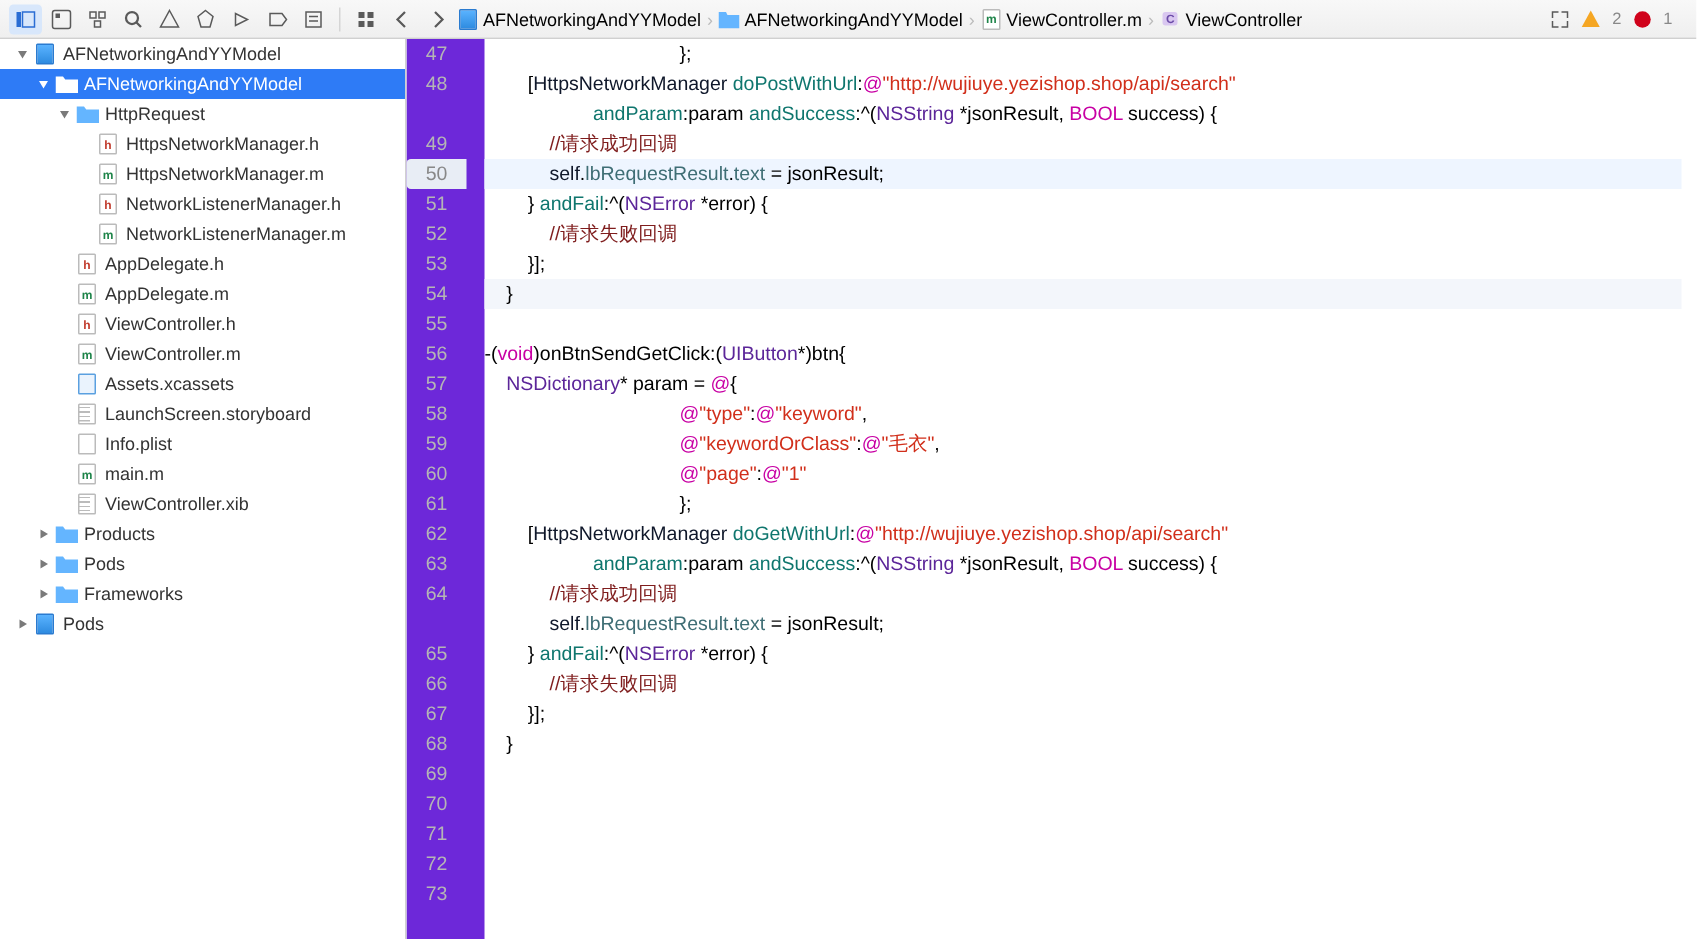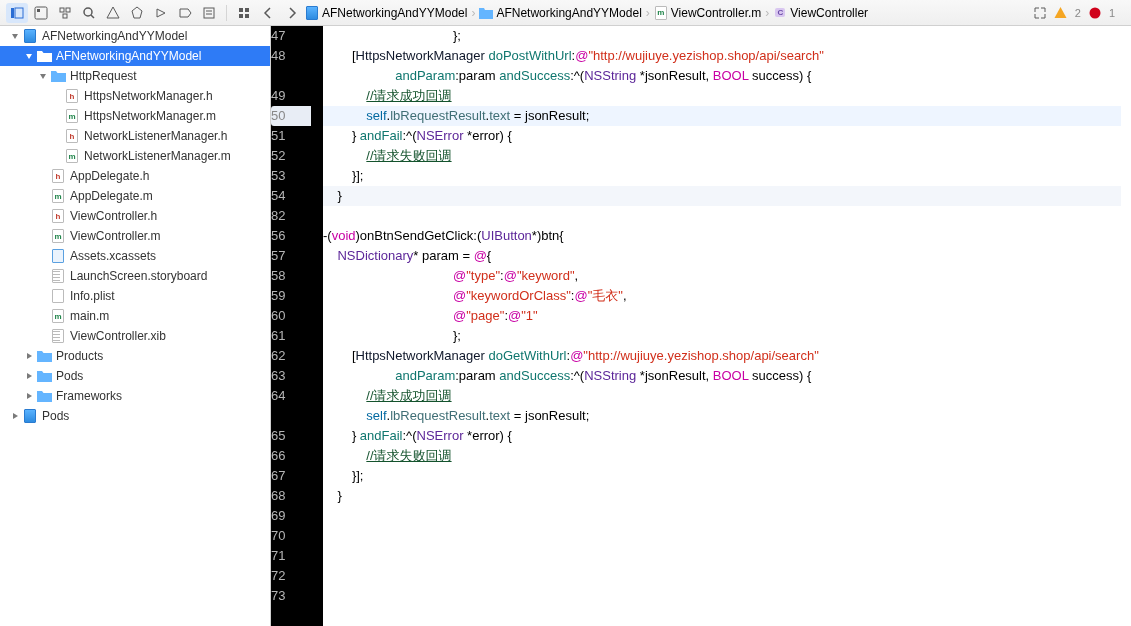--- a/index.html
+++ b/index.html
@@ -35,34 +35,34 @@
     .pad { display:inline-block; }
     
     .editor-area { flex:1; display:flex; flex-direction:column; overflow:hidden; }
     .crumb-sep { color:#bbb; margin:0 2px; }
     .crumb-item { display:flex; align-items:center; gap:3px; }
     .crumb-icon { width:14px; height:14px; display:inline-flex; align-items:center; justify-content:center; }
     .crumb-c { font-size:8px; font-weight:bold; padding:0 2px; border-radius:2px; }
     .crumb-c.purple{background:#d9c7f0;color:#6b4ba8;}
     
     .code-area { flex:1; display:flex; overflow:auto; font-family: Menlo, Monaco, "Courier New", monospace; font-size:13px; line-height:20px; }
-    .gutter { width:52px; text-align:left; color:#b5b5b5; padding-right:12px; user-select:none; background:#000000; }
+    .gutter { width:52px; text-align:center; color:#b5b5b5; padding-right:12px; user-select:none; background:#6d28d9; }
     .gutter .ln { height:20px; }
     .gutter .ln.hl { background:#e8edf5; color:#888; border-radius:3px 0 0 3px; }
     .code-lines { flex:1; padding-right:10px; }
     .cl { height:20px; white-space:pre; }
     .cl.hl { background:#eef5ff; }
     .cl.cursor-line { background:#f3f6fb; }
     
     .c-kw { color:#c800a4; }
     .c-type { color:#5c2699; }
     .c-cls { color:#0f172a; }
     .c-str { color:#d12f1b; }
-    .c-cmt { color:#14532d;text-decoration:underline; }
-    .c-self { color:#0369a1; }
+    .c-cmt { color:#7f1d1d; }
+    .c-self { color:#0f172a; }
     .c-mtd { color:#0f766e; }
     .c-at { color:#c800a4; }
     .c-id { color:#3f6e75; }
     
     .warn-tri { color:#f5a623; }
     .err-oct { color:#d0021b; }
   </style>
 </head>
 <body>
 
@@ -398,21 +398,21 @@
       <div class="gutter" id="gutter">
           <div class="ln">47</div>
           <div class="ln">48</div>
           <div class="ln"></div>
           <div class="ln">49</div>
           <div class="ln hl">50</div>
           <div class="ln">51</div>
           <div class="ln">52</div>
           <div class="ln">53</div>
           <div class="ln">54</div>
-          <div class="ln">82</div>
+          <div class="ln">55</div>
           <div class="ln">56</div>
           <div class="ln">57</div>
           <div class="ln">58</div>
           <div class="ln">59</div>
           <div class="ln">60</div>
           <div class="ln">61</div>
           <div class="ln">62</div>
           <div class="ln">63</div>
           <div class="ln">64</div>
           <div class="ln"></div>

